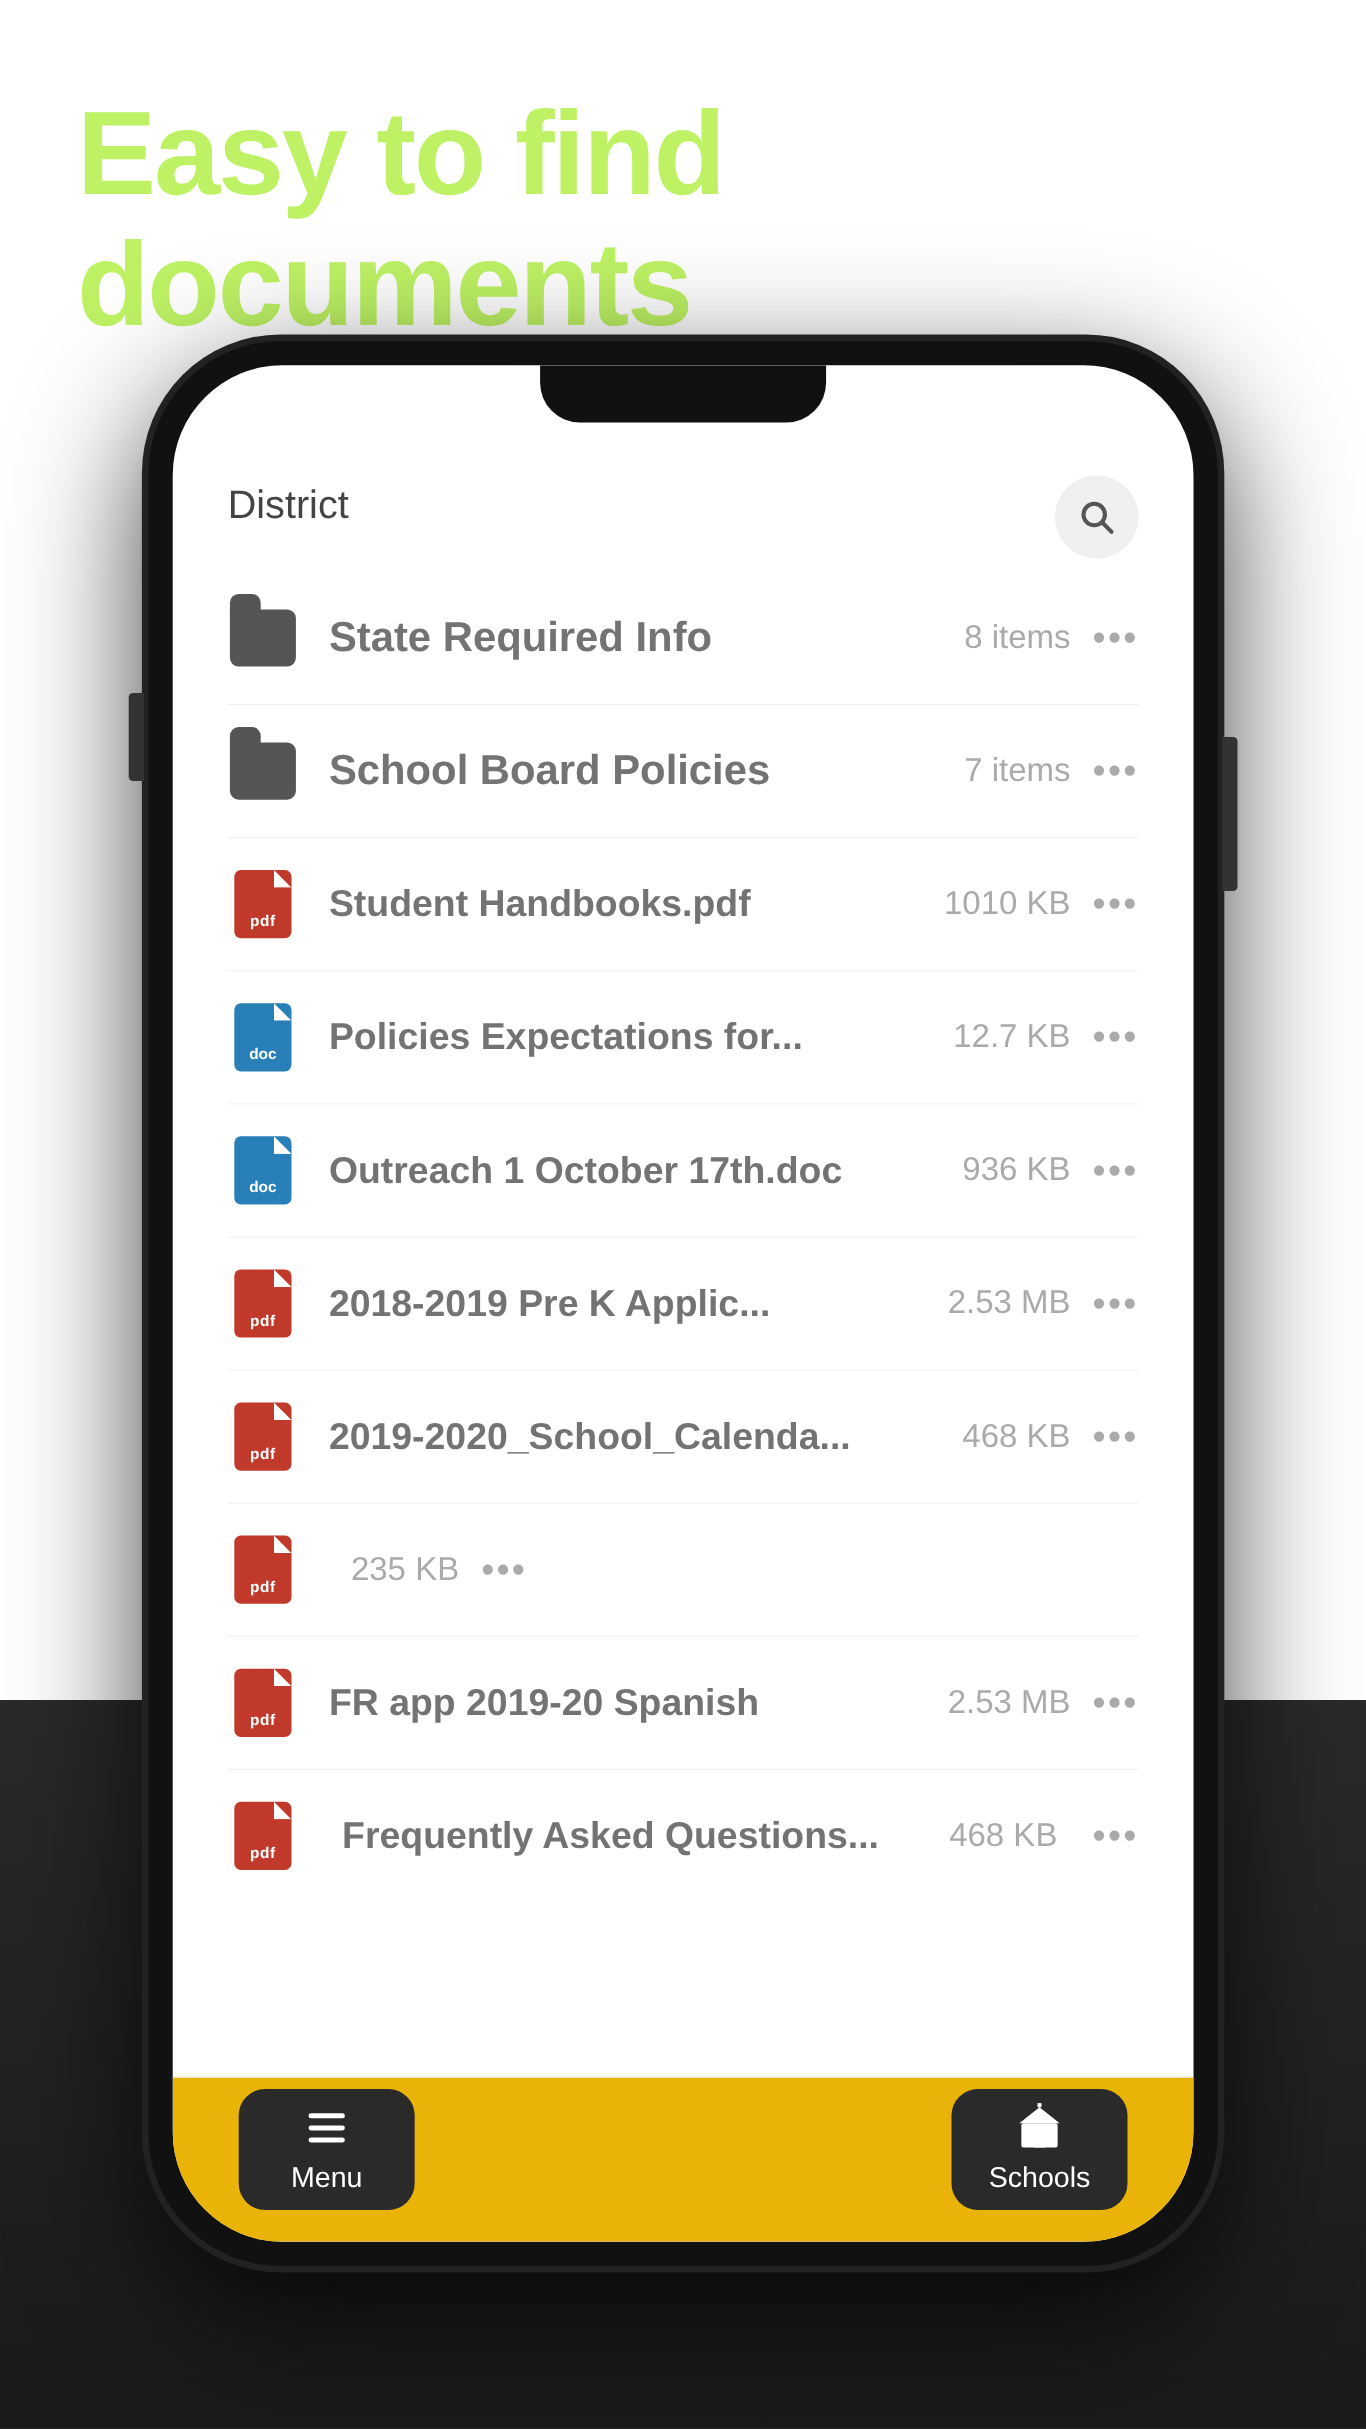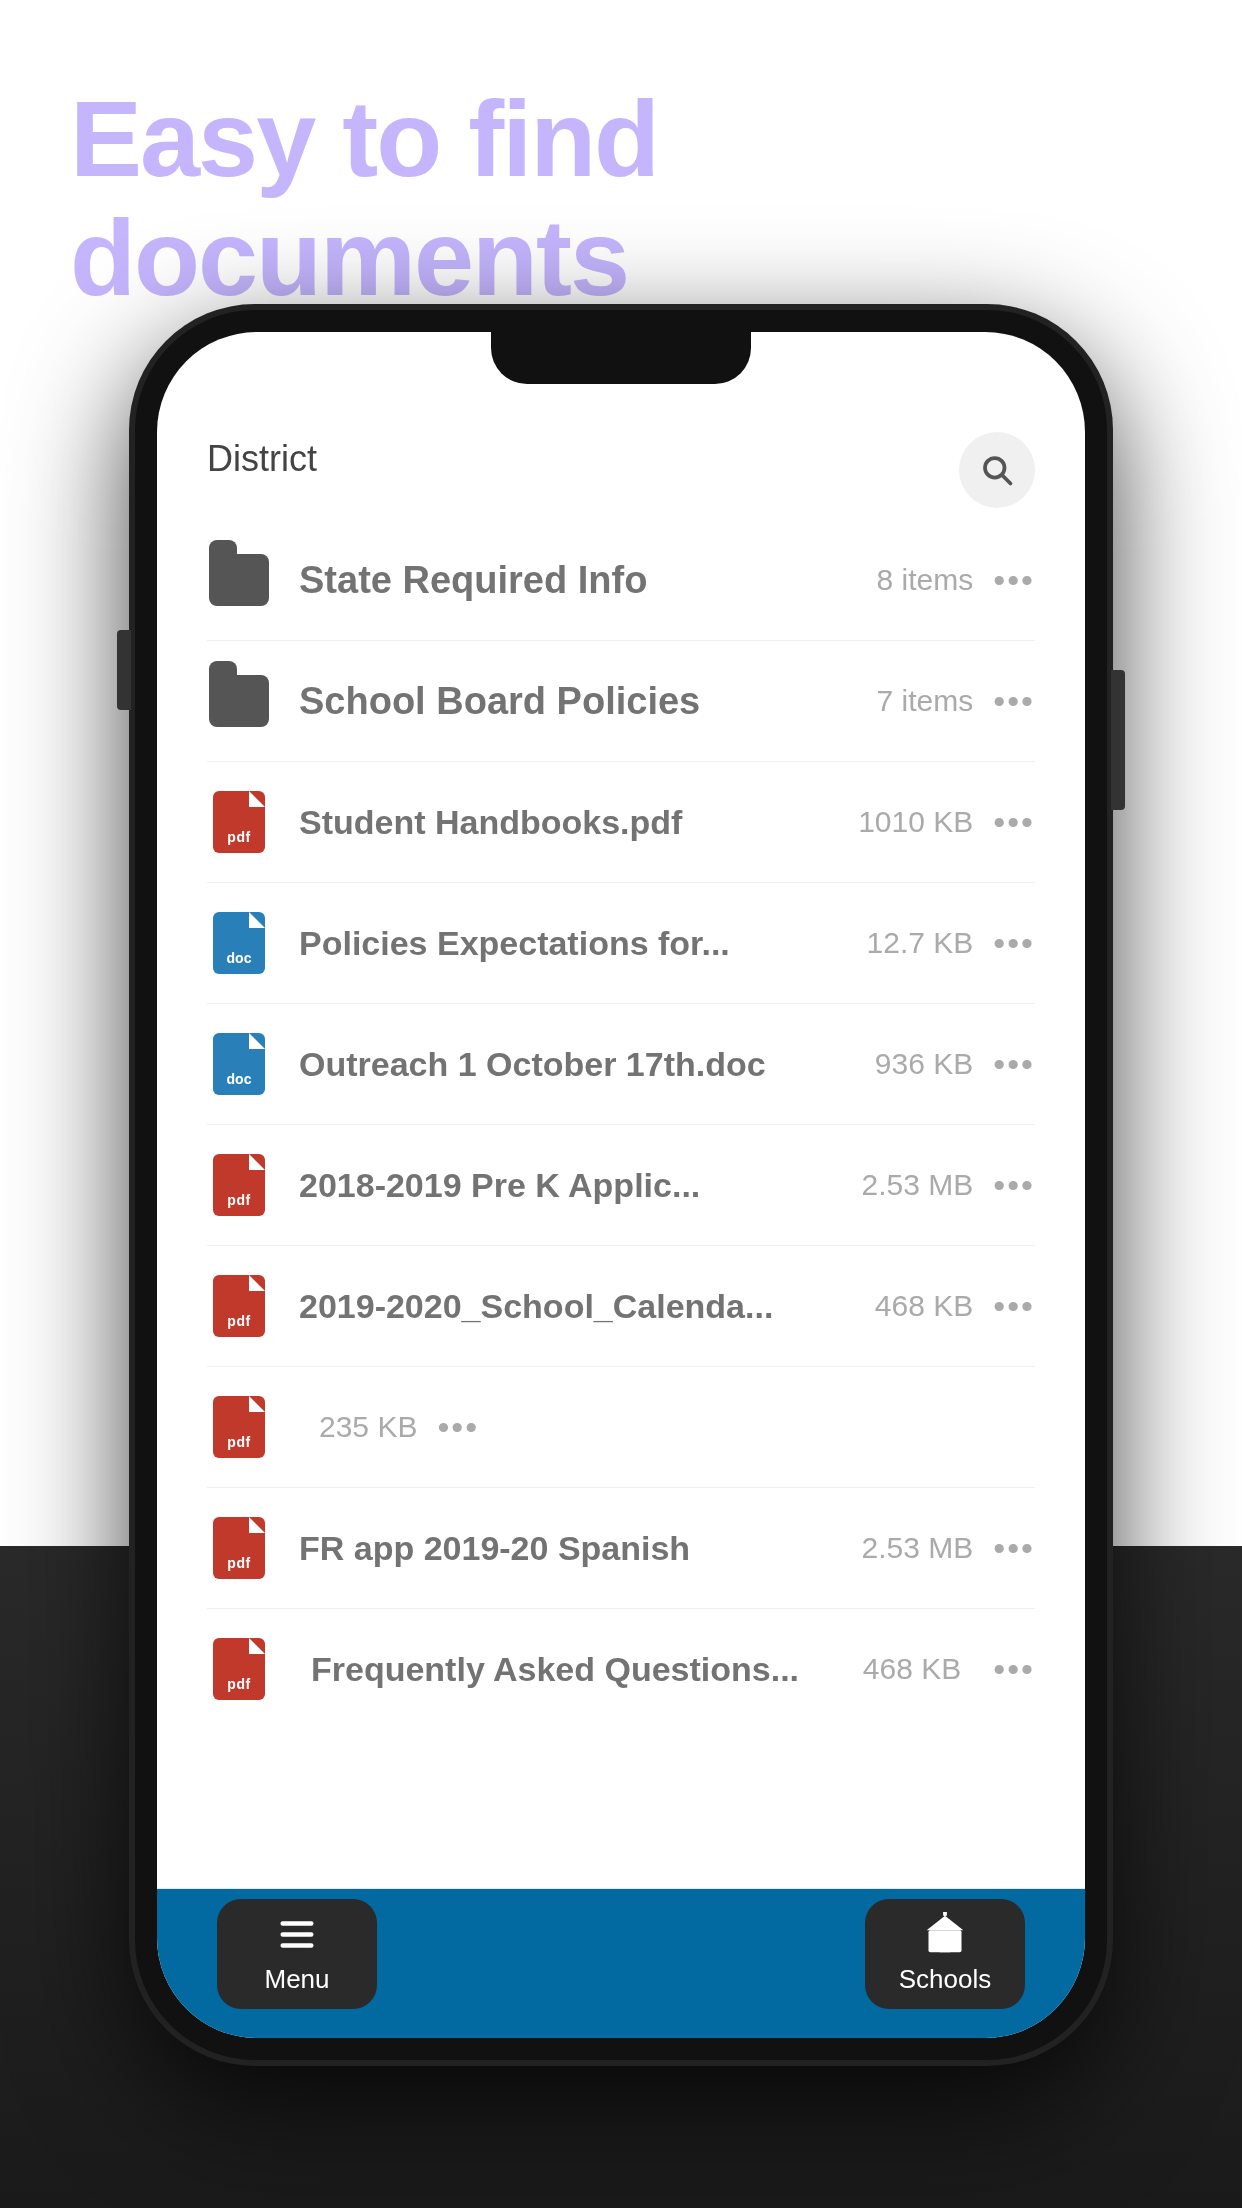--- a/index.html
+++ b/index.html
@@ -19,21 +19,21 @@
       background: linear-gradient(180deg, #ffffff 0%, #ffffff 70%, #2a2a2a 70%, #1a1a1a 100%);
     }
 
     .headline {
       position: absolute;
       top: 80px;
       left: 70px;
       right: 70px;
       font-size: 108px;
       font-weight: 900;
-      color: #c4b5fd;
+      color: #bef264;
       line-height: 1.1;
       letter-spacing: -2px;
     }
 
     
     .phone-frame {
       position: absolute;
       top: 310px;
       left: 135px;
       width: 972px;
@@ -279,21 +279,21 @@
       letter-spacing: 2px;
       flex-shrink: 0;
     }
 
     
     .tab-bar {
       position: absolute;
       bottom: 0;
       left: 0; right: 0;
       height: 150px;
-      background: #0369a1;
+      background: #eab308;
       border-top: 1px solid #e8e8e8;
       display: flex;
       align-items: center;
       justify-content: space-between;
       padding: 0 60px 20px 60px;
     }
 
     .tab-btn {
       width: 160px;
       height: 110px;

